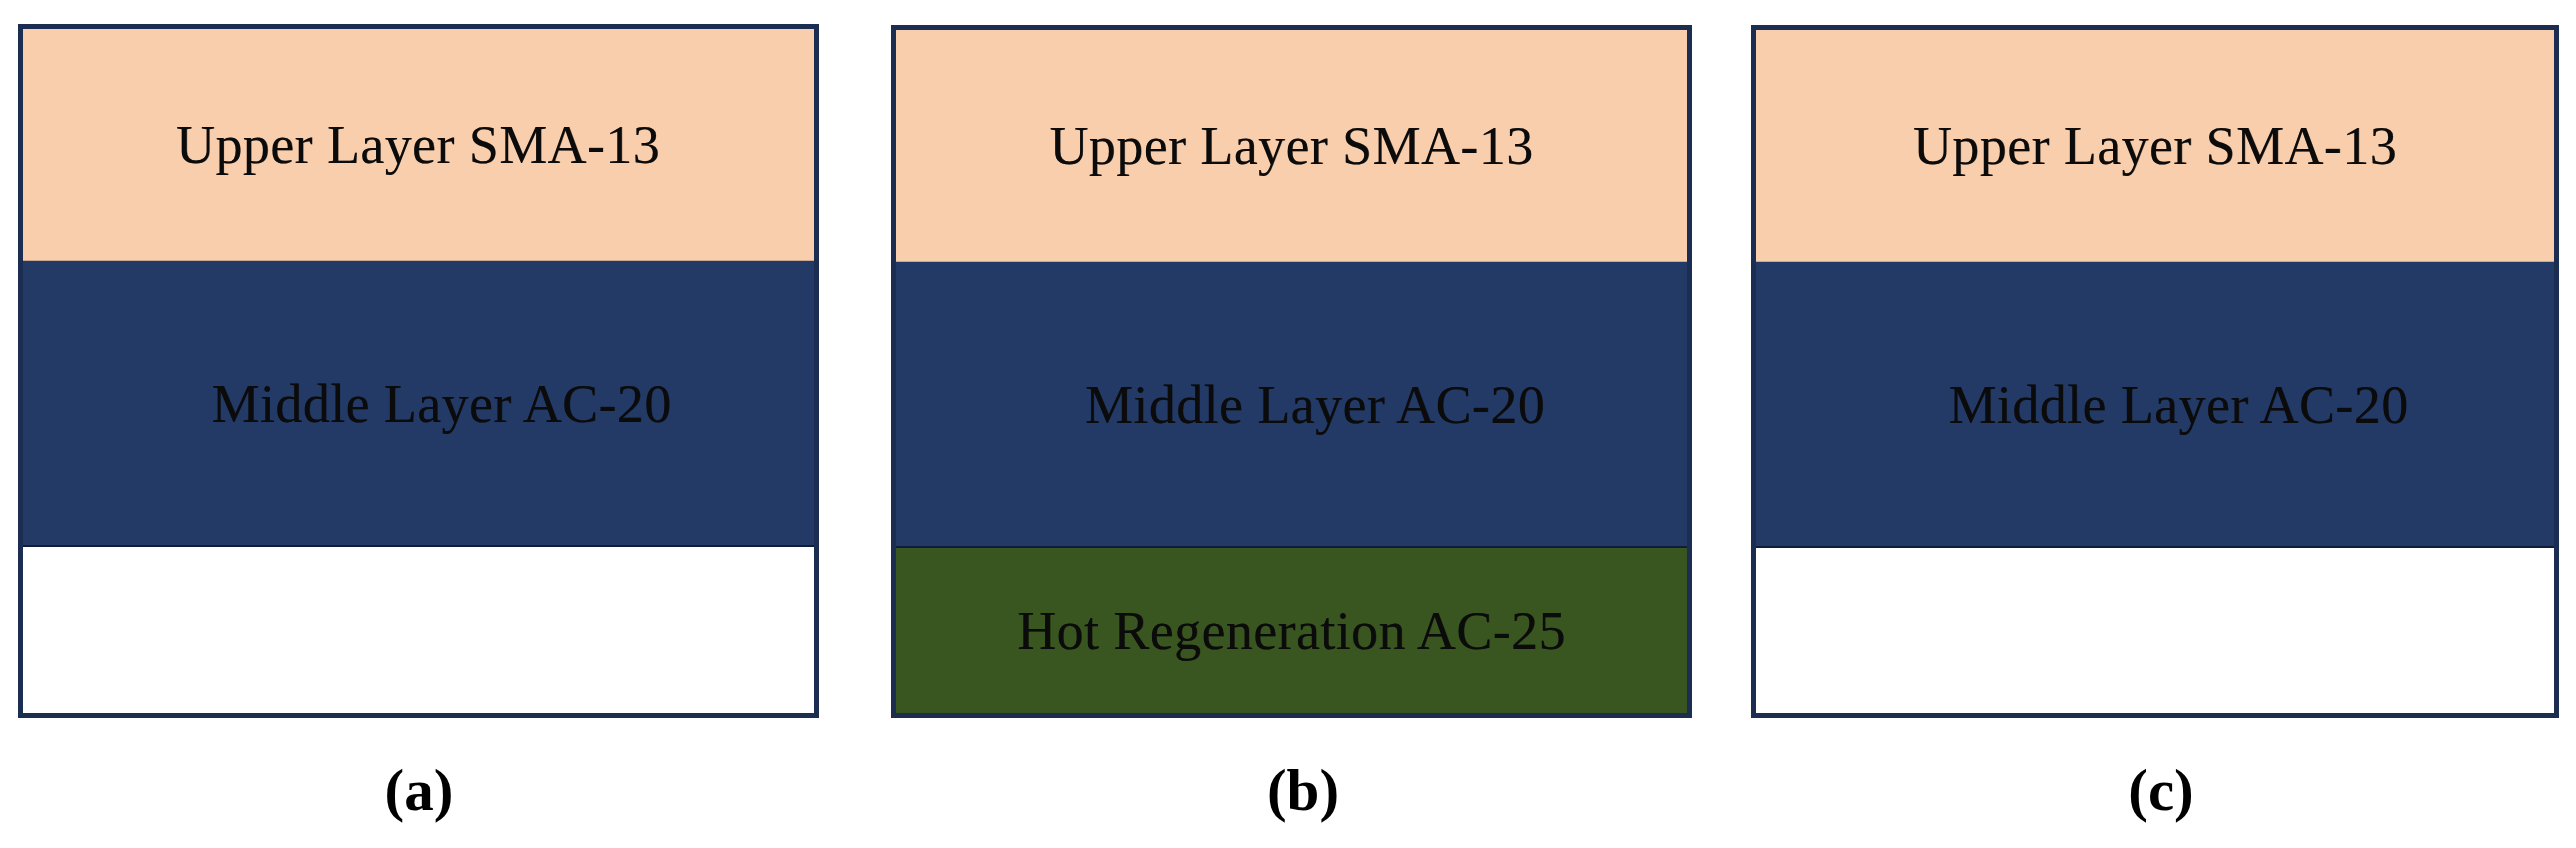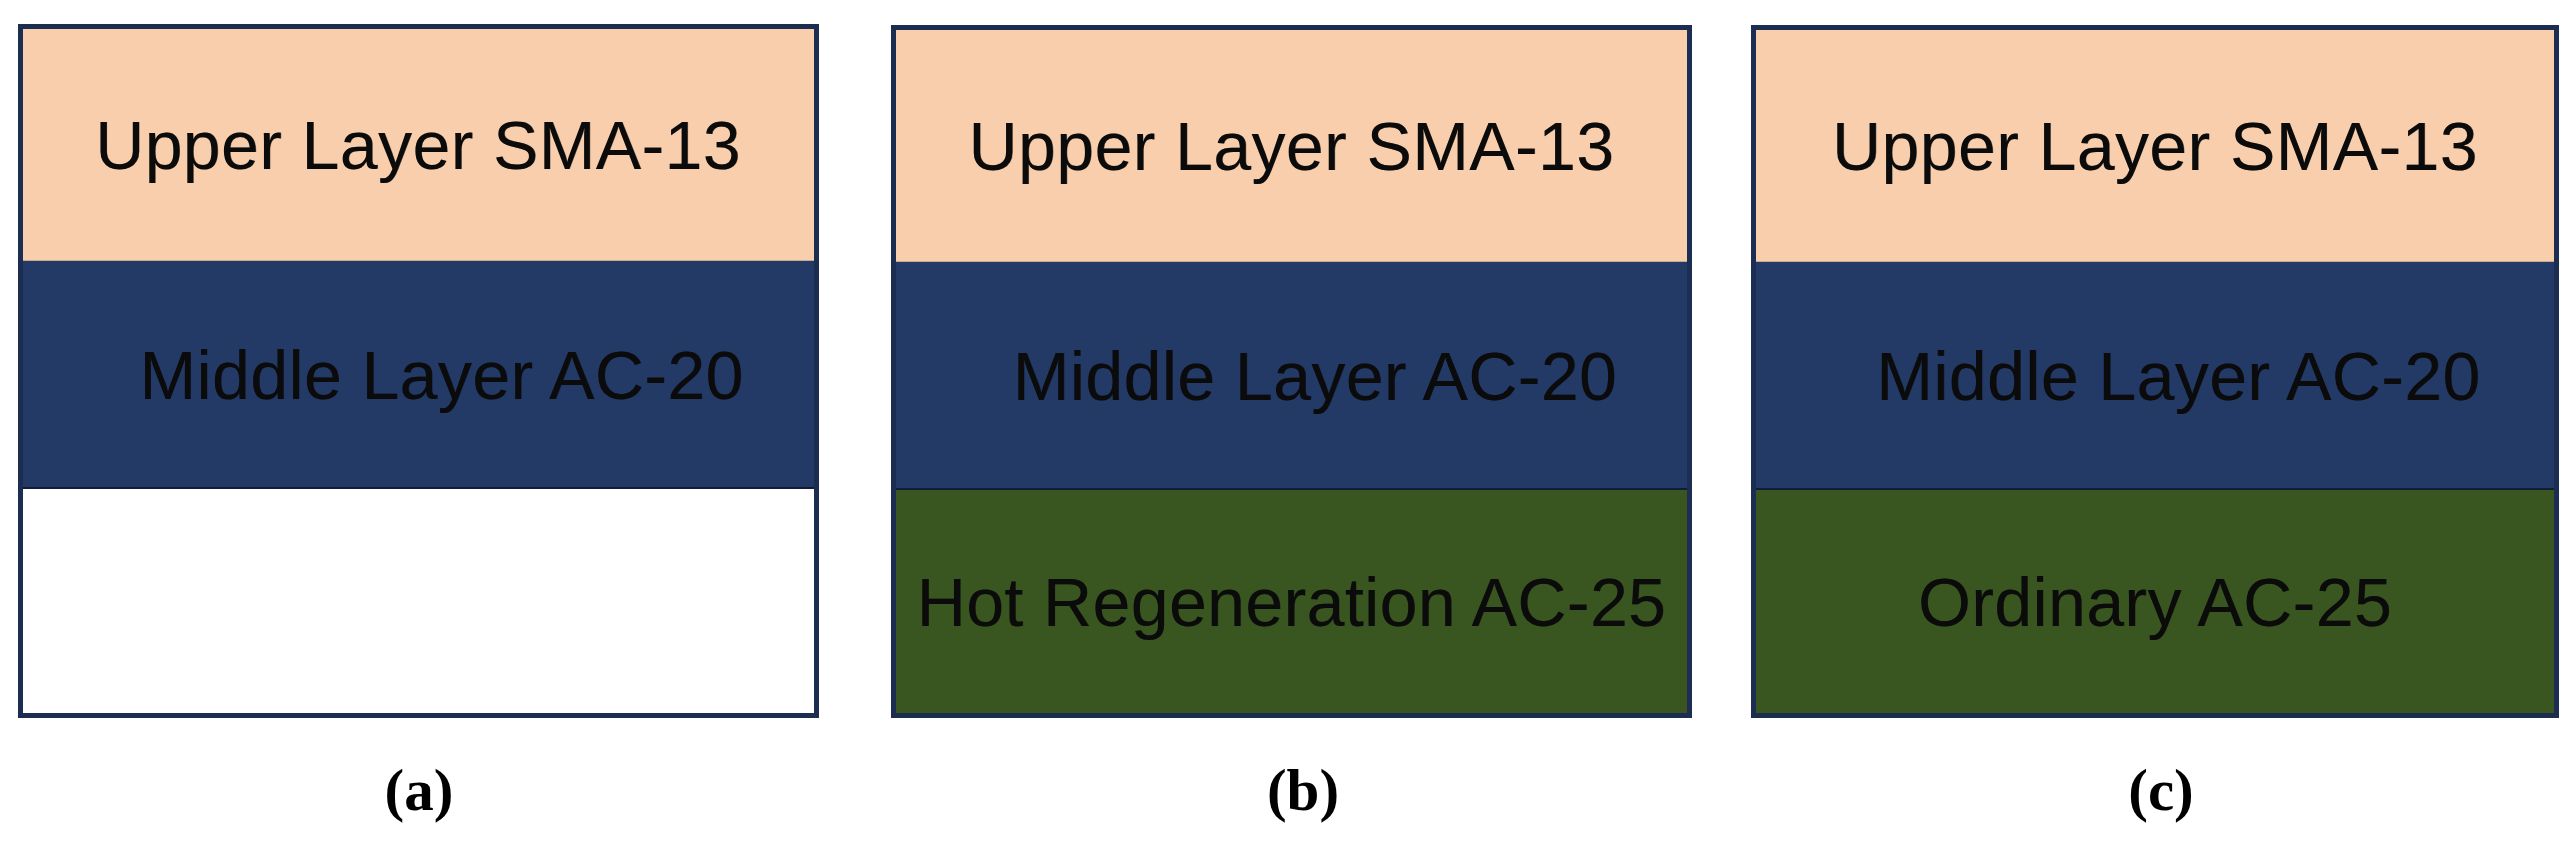--- a/index.html
+++ b/index.html
@@ -40,31 +40,31 @@
   .layer {
     box-sizing: border-box;
     display: flex;
     align-items: center;
     justify-content: center;
     position: relative;
   }
 
   .layer-label {
     color: #0b0b0b;
-    font-size: 68px;
+    font-size: 54px;
     line-height: 1;
     letter-spacing: 0.4px;
     white-space: nowrap;
     text-align: right;
-    font-family: Liberation Sans, sans-serif;
+    font-family: Liberation Serif, serif;
     text-shadow: 0.4px 0 0 rgba(0,0,0,0.45);
   }
 
   .layer-upper  { background: #f8ceac; height: 232px; }
-  .layer-middle { background: #233a66; height: 228px; padding-left: 47px; }
+  .layer-middle { background: #233a66; height: 286px; padding-left: 47px; }
   .layer-lower  { background: #3a5620; flex: 1 1 auto; }
 
   
   .layer-upper::after {
     content: "";
     position: absolute;
     left: 0; right: 0; bottom: 0;
     height: 1.5px;
     background: rgba(120,96,96,0.35);
   }
@@ -118,20 +118,17 @@
   </div>
   <div class="caption caption-b" style="color: rgb(0, 0, 0);">(b)</div>
 
   <div class="panel panel-c" style="border-color: rgb(28, 45, 82);">
     <div class="layer layer-upper" style="background: rgb(248, 206, 172);">
       <span class="layer-label" style="color: rgb(11, 11, 11);">Upper Layer  SMA-13</span>
     </div>
     <div class="layer layer-middle" style="background: rgb(35, 58, 102);">
       <span class="layer-label" style="color: rgb(11, 11, 11);">Middle Layer  AC-20</span>
     </div>
-    <div class="layer layer-lower" style="background: rgb(58, 86, 32);">
-      <span class="layer-label" style="color: rgb(11, 11, 11);">Ordinary  AC-25</span>
-    </div>
   </div>
   <div class="caption caption-c" style="color: rgb(0, 0, 0);">(c)</div>
 
 </div>
 
 
 </body></html>

